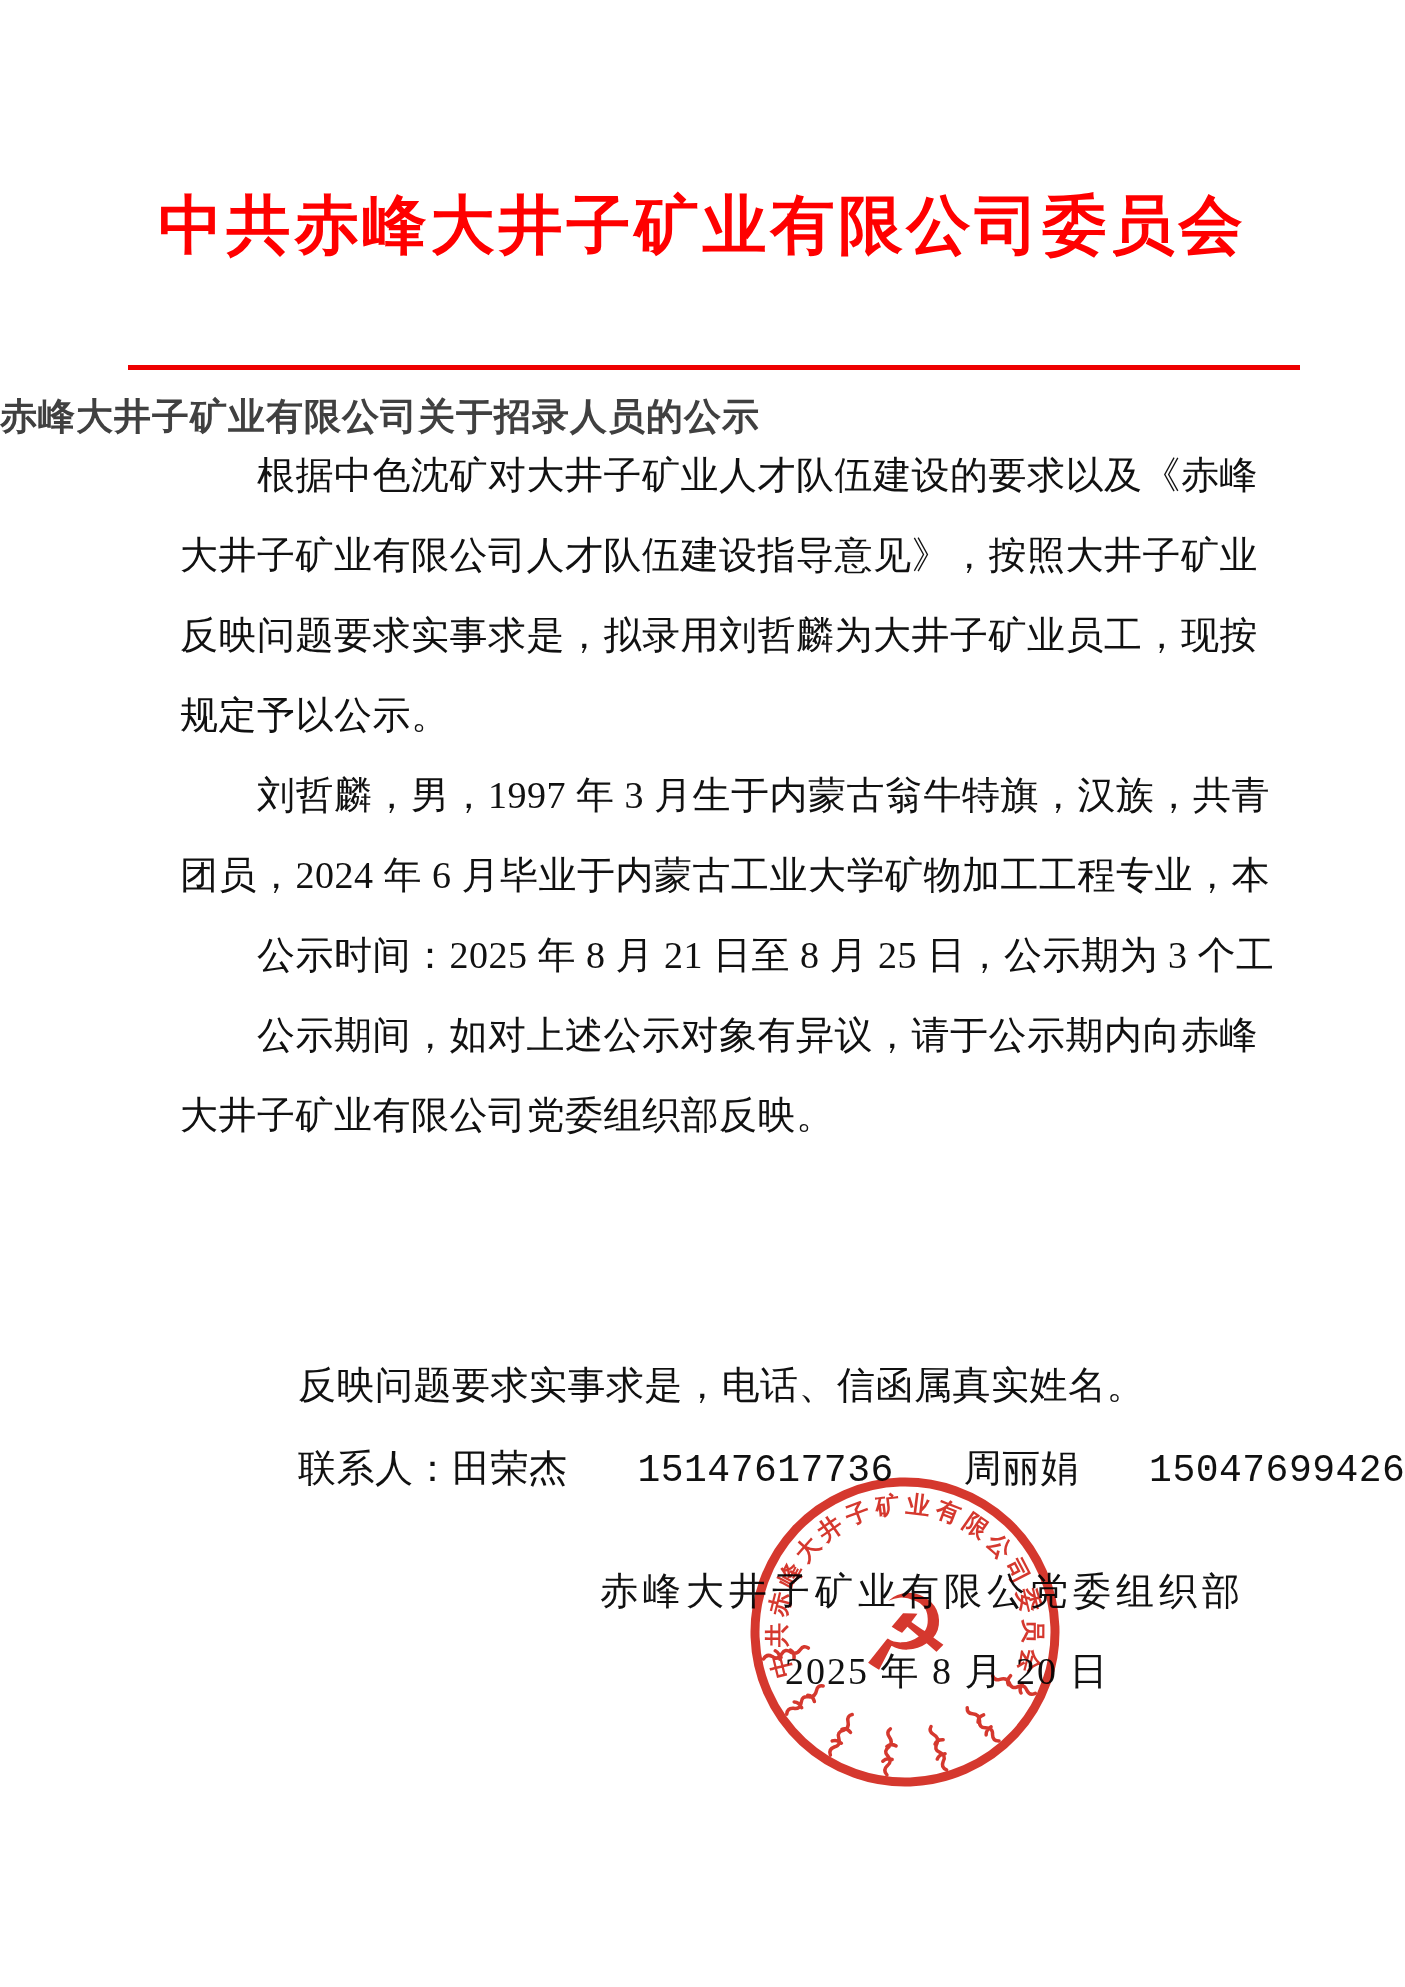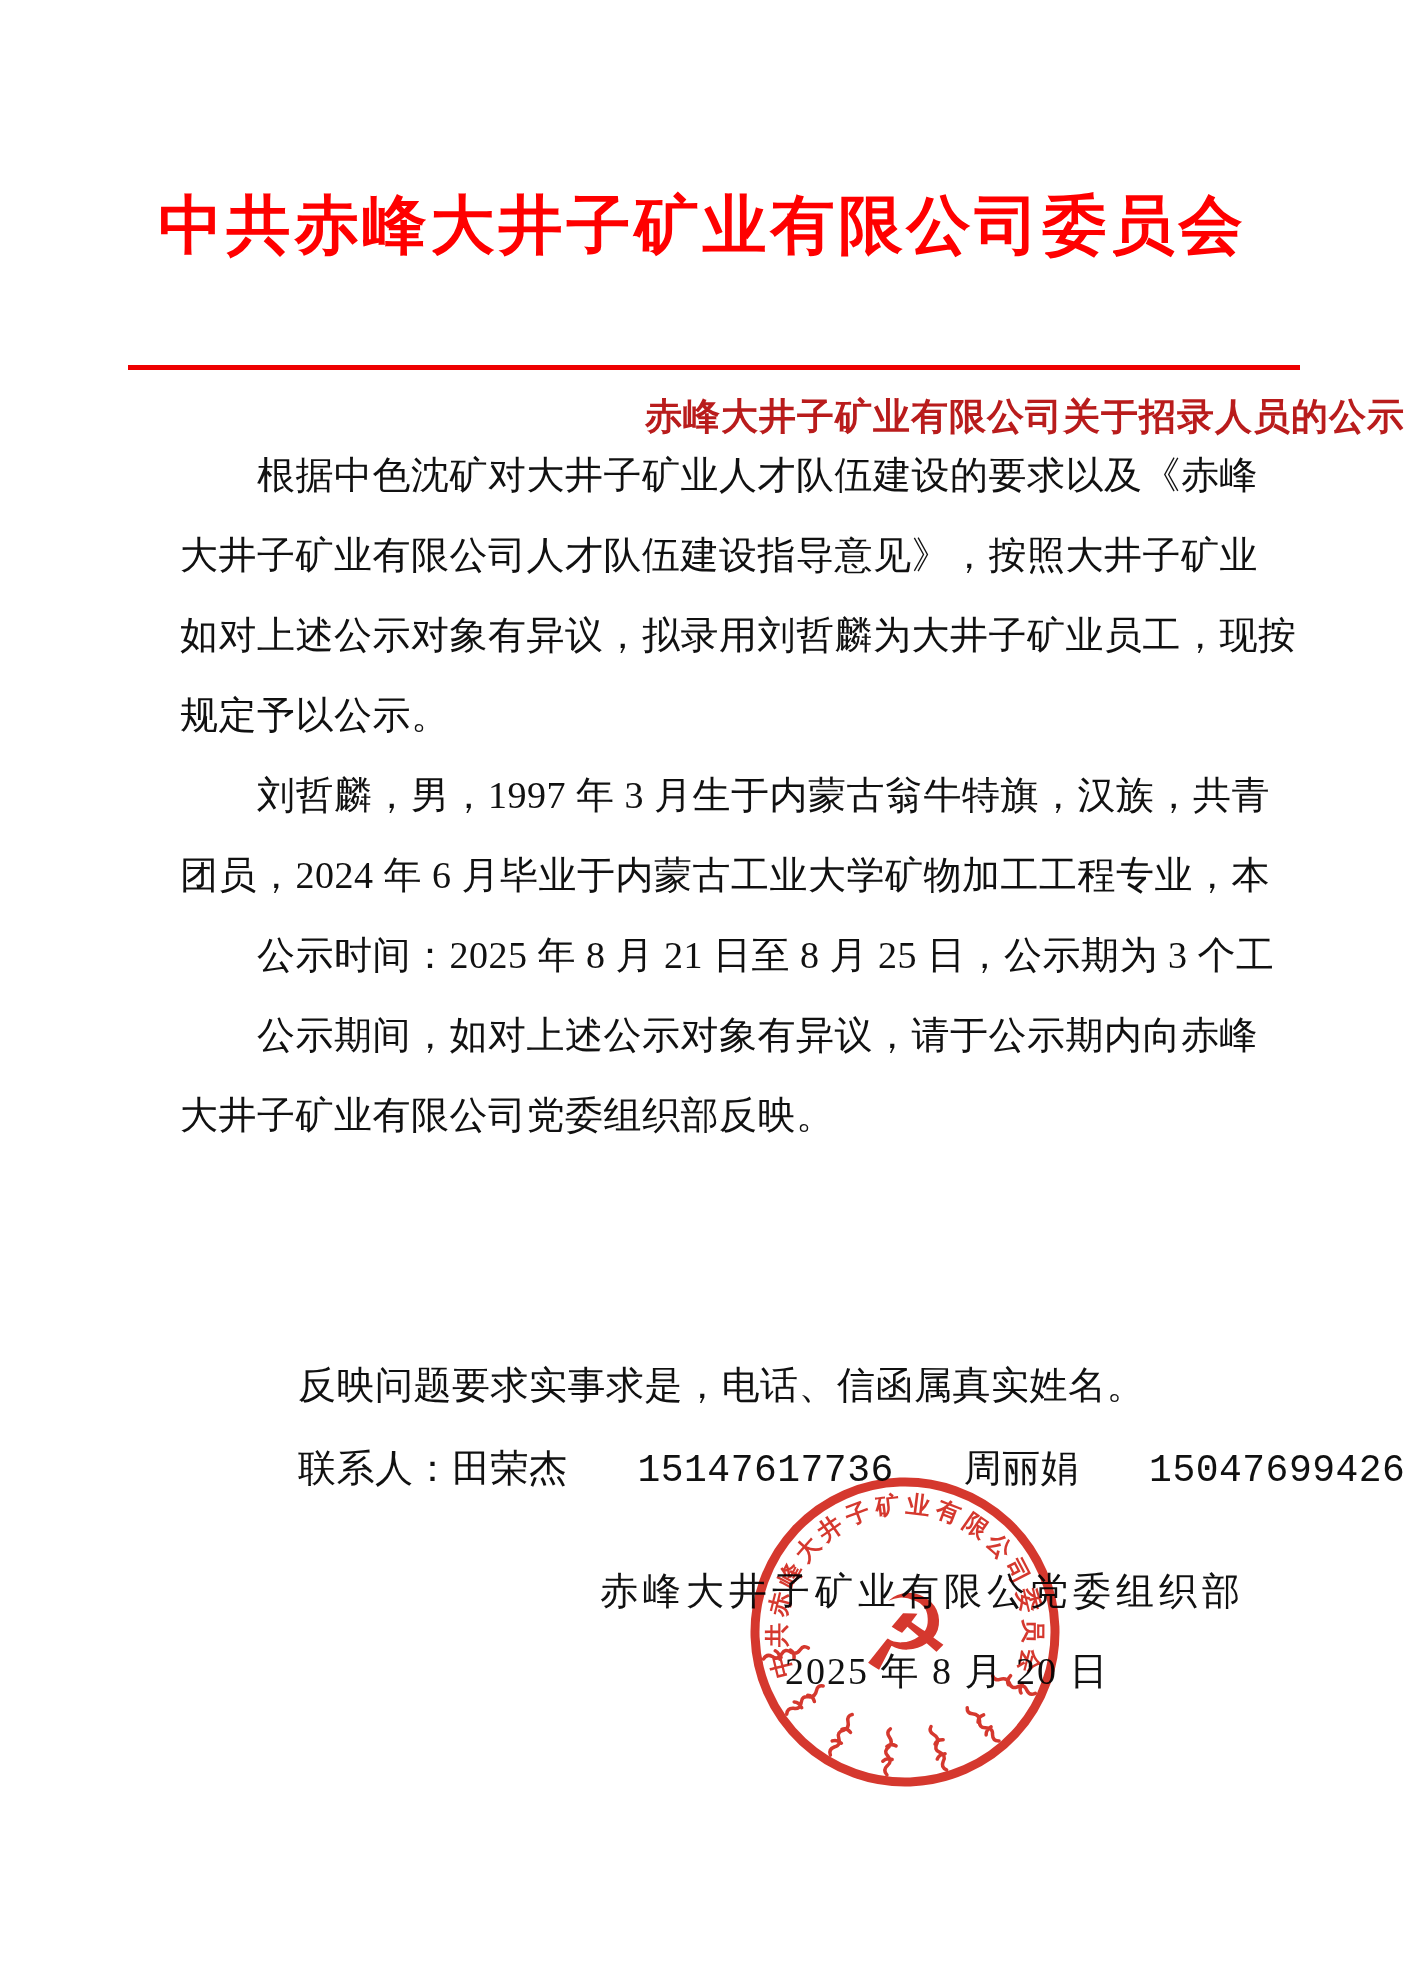--- a/index.html
+++ b/index.html
@@ -20,24 +20,24 @@
     color:#ff0000;
     white-space:nowrap;
   }
   .header-divider{
     position:absolute;top:341px;left:128px;
     width:1172px;height:5px;
     background:#ee0000;
   }
   .doc-title{
     position:absolute;top:368px;left:0;right:0;
-    text-align:right;
+    text-align:left;
     font-size:37px;font-weight:700;
     letter-spacing:1px;
-    color:#b91c1c;
+    color:#404040;
     white-space:nowrap;
   }
   .body-text{
     position:absolute;top:411px;left:180px;width:1060px;
     font-size:38px;line-height:80px;
   }
   .bline{white-space:nowrap;height:80px;letter-spacing:0.5px;}
   .bline.indent{padding-left:77px;}
   .notice-line{
     position:absolute;left:298px;
@@ -75,21 +75,21 @@
 
   <div class="header-title">中共赤峰大井子矿业有限公司委员会</div>
 
   <div class="header-divider"></div>
 
   <div class="doc-title">赤峰大井子矿业有限公司关于招录人员的公示</div>
 
   <div class="body-text">
     <div class="bline indent">根据中色沈矿对大井子矿业人才队伍建设的要求以及《赤峰</div>
     <div class="bline">大井子矿业有限公司人才队伍建设指导意见》，按照大井子矿业</div>
-    <div class="bline">如对上述公示对象有异议，拟录用刘哲麟为大井子矿业员工，现按</div>
+    <div class="bline">反映问题要求实事求是，拟录用刘哲麟为大井子矿业员工，现按</div>
     <div class="bline">规定予以公示。</div>
     <div class="bline indent">刘哲麟，男，1997 年 3 月生于内蒙古翁牛特旗，汉族，共青</div>
     <div class="bline">团员，2024 年 6 月毕业于内蒙古工业大学矿物加工工程专业，本</div>
     <div class="bline indent">公示时间：2025 年 8 月 21 日至 8 月 25 日，公示期为 3 个工</div>
     <div class="bline indent">公示期间，如对上述公示对象有异议，请于公示期内向赤峰</div>
     <div class="bline">大井子矿业有限公司党委组织部反映。</div>
   </div>
 
   <div class="notice-line l1">反映问题要求实事求是，电话、信函属真实姓名。</div>
   <div class="notice-line l2">联系人：田荣杰   15147617736   周丽娟   15047699426</div>

